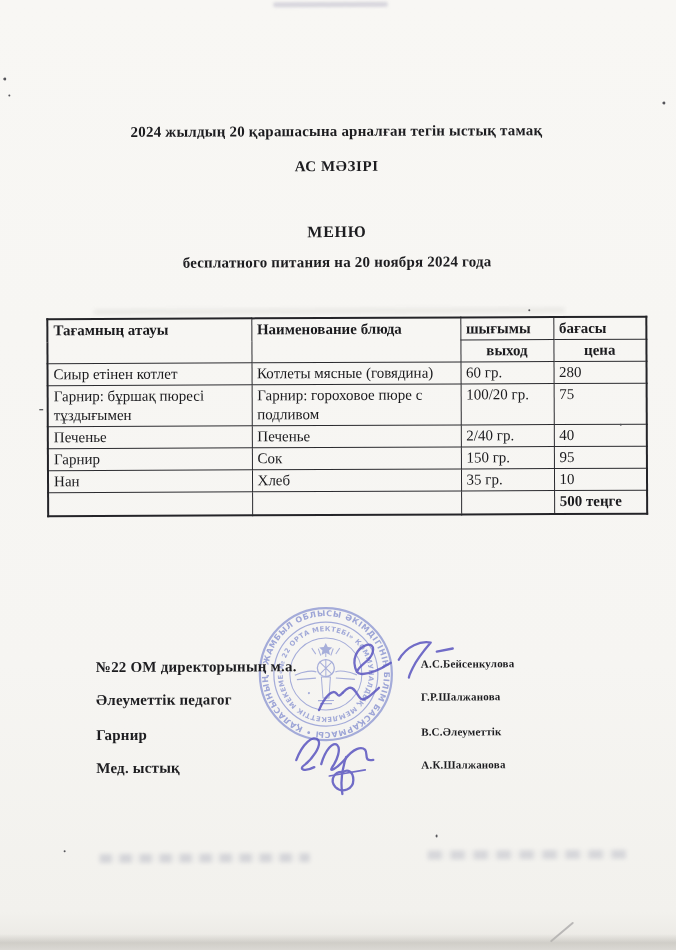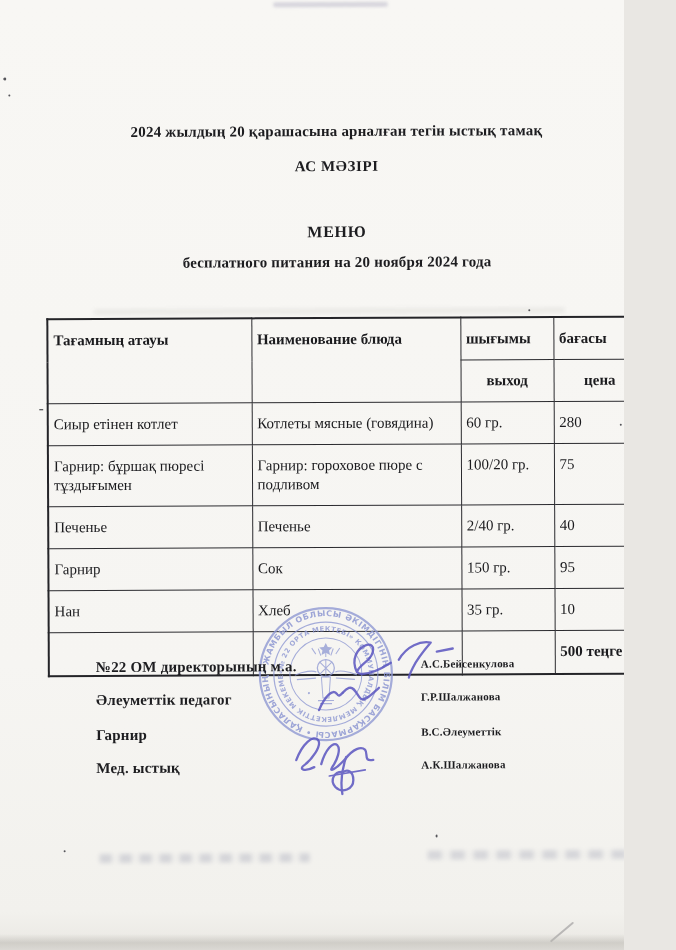--- a/index.html
+++ b/index.html
@@ -1,30 +1,30 @@
 <!DOCTYPE html>
 <html><head>
 <meta charset="utf-8">
 <style>
   html,body{margin:0;padding:0;}
   body{width:676px;height:950px;background:#e9e7e3;font-family:"Liberation Serif", serif;}
-  .page{position:relative;width:624px;height:950px;overflow:hidden;
+  .page{position:relative;width:676px;height:950px;overflow:hidden;
         background:linear-gradient(180deg,#f8f7f4 0%, #f6f5f2 70%, #f2f1ed 96%, #e9e7e2 100%);
         color:#1d1d20;}
   .tilt{position:absolute;left:0;top:0;width:676px;height:950px;transform:rotate(-0.25deg);transform-origin:50% 50%;}
 
   .tline{position:absolute;left:0;width:676px;text-align:center;font-weight:bold;white-space:nowrap;}
   .t1{top:123px;font-size:15px;letter-spacing:.2px;}
   .t2{top:158px;font-size:15px;letter-spacing:.6px;}
   .t3{top:223px;font-size:16px;letter-spacing:.8px;}
   .t4{top:254px;font-size:15px;letter-spacing:.2px;}
 
   table.menu{position:absolute;left:47px;top:317px;width:599px;border-collapse:collapse;
              table-layout:fixed;font-size:15px;color:#1b1b1e;}
-  table.menu td{border:1.6px solid #2b2b2f;padding:11px 5px;line-height:19px;vertical-align:top;
+  table.menu td{border:1.6px solid #2b2b2f;padding:1px 5px;line-height:19px;vertical-align:top;
                 overflow:hidden;margin-top:36px;}
   table.menu{border:2px solid #242428;}
   td.b{font-weight:bold;}
   tr.trh1 td{height:19px;}
   tr.trh2 td{height:18px;text-align:center;}
   tr.trd td{height:18px;}
   tr.trt td{height:20px;}
 
   .sig-row{position:absolute;left:0;width:676px;height:20px;}
   .sig-role{position:absolute;left:95px;font-weight:bold;font-size:15px;letter-spacing:.2px;white-space:nowrap;}

